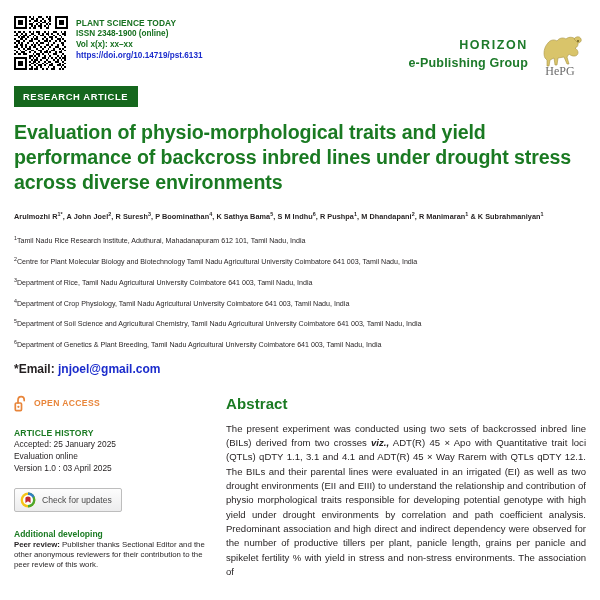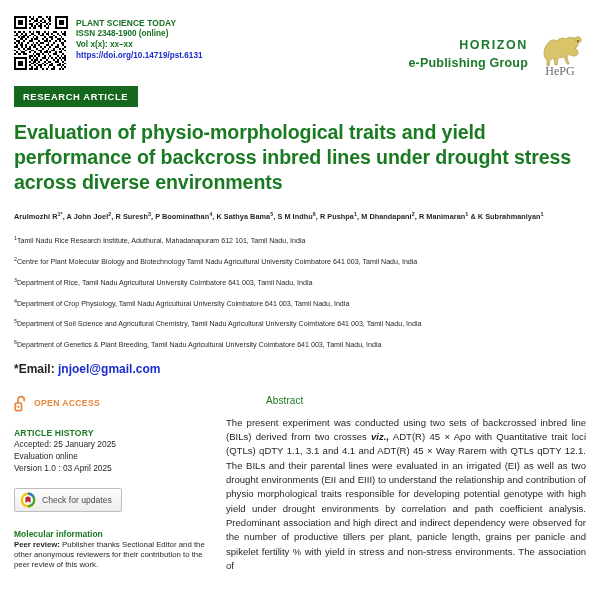--- a/index.html
+++ b/index.html
@@ -237,25 +237,24 @@
     color: #231f20;
     line-height: 1.34;
     margin-top: 1px;
   }
   .addl-body b {
     font-weight: bold;
   }
 
   
   .abs-head {
-    font-size: 10px;
-    font-weight: normal;
+    font-size: 15px;
+    font-weight: bold;
     color: #1a7a22;
     letter-spacing: .1px;
-    margin-left: 40px;
   }
   .abs-body {
     margin-top: 10px;
     font-size: 9.55px;
     color: #231f20;
     line-height: 1.5;
     text-align: justify;
   }
   .abs-body i {
     font-style: italic;
@@ -573,21 +572,21 @@
         <svg class="cm-icon" viewBox="0 0 16 16">
           <circle cx="8" cy="8" r="7.4" fill="#f5c518"></circle>
           <path d="M8 0.6 A7.4 7.4 0 0 1 15.4 8 A7.4 7.4 0 0 1 8 15.4 Z" fill="#4ea72e"></path>
           <path d="M8 0.6 A7.4 7.4 0 0 1 14.6 4.6 L8 8 Z" fill="#2f7fc1"></path>
           <circle cx="8" cy="8" r="5" fill="#ffffff"></circle>
           <path d="M5.4 11 V6.4 C5.4 5.3 6.4 4.6 8 4.6 C9.6 4.6 10.6 5.3 10.6 6.4 V11 L8 9.2 Z" fill="#c2272d"></path>
         </svg>
         <span class="cm-label">Check for updates</span>
       </div>
 
-      <div class="addl-head">Molecular information</div>
+      <div class="addl-head">Additional developing</div>
       <div class="addl-body"><b>Peer review:</b><span> Publisher  thanks Sectional Editor and the other anonymous reviewers for their contribution to the peer review of this work.</span></div>
     </div>
 
     <div class="col-right">
       <div class="abs-head">Abstract</div>
       <div class="abs-body"><span>The present experiment was conducted using two sets of backcrossed inbred line (BILs) derived from two crosses </span><i>viz.,</i><span> ADT(R) 45 × Apo with Quantitative trait loci (QTLs) qDTY 1.1, 3.1 and 4.1 and ADT(R) 45 × Way Rarem with QTLs qDTY 12.1. The BILs and their parental lines were evaluated in an irrigated (EI) as well as two drought environments (EII and EIII) to understand the relationship and contribution of physio morphological traits responsible for developing potential genotype with high yield under drought environments by correlation and path coefficient analysis. Predominant association and high direct and indirect dependency were observed for the number of productive tillers per plant, panicle length, grains per panicle and spikelet fertility % with yield in stress and non-stress environments. The association of</span></div>
     </div>
 
   </div>
 </div>

